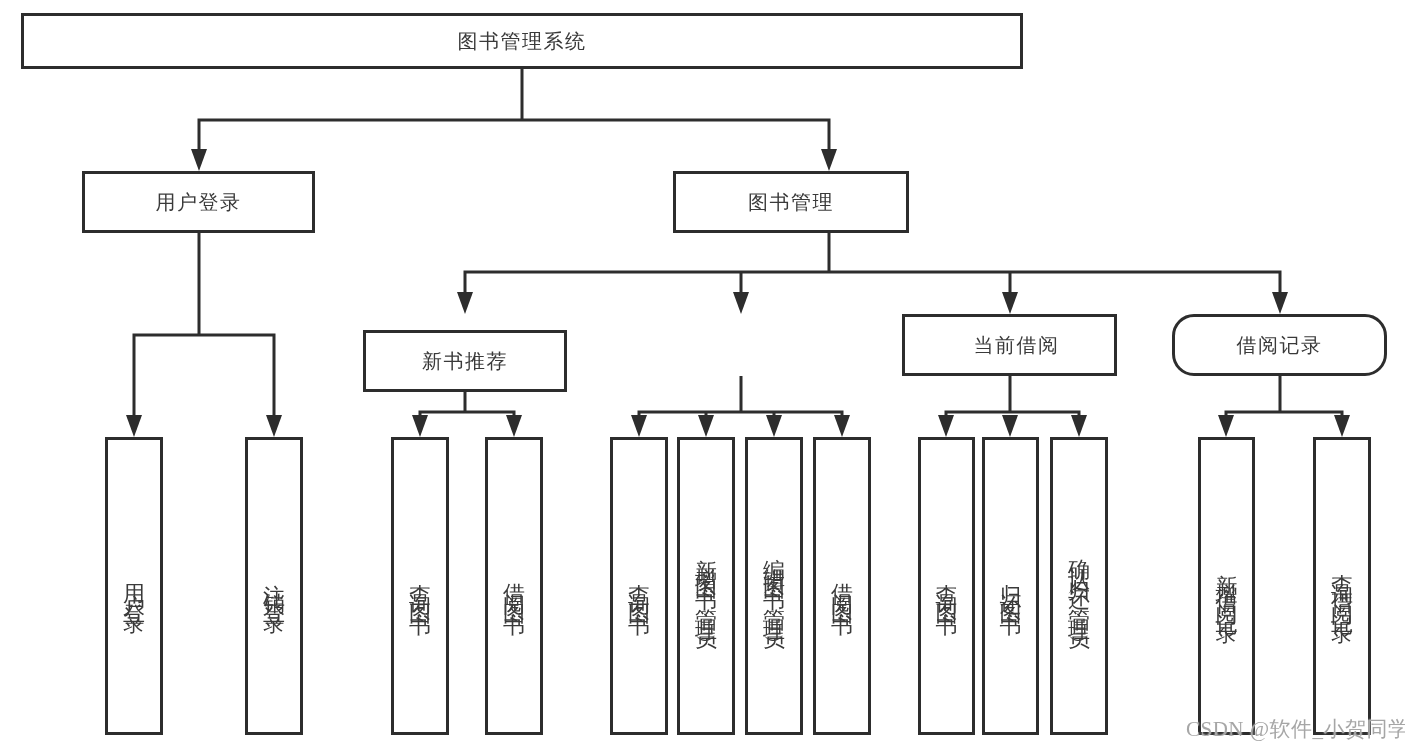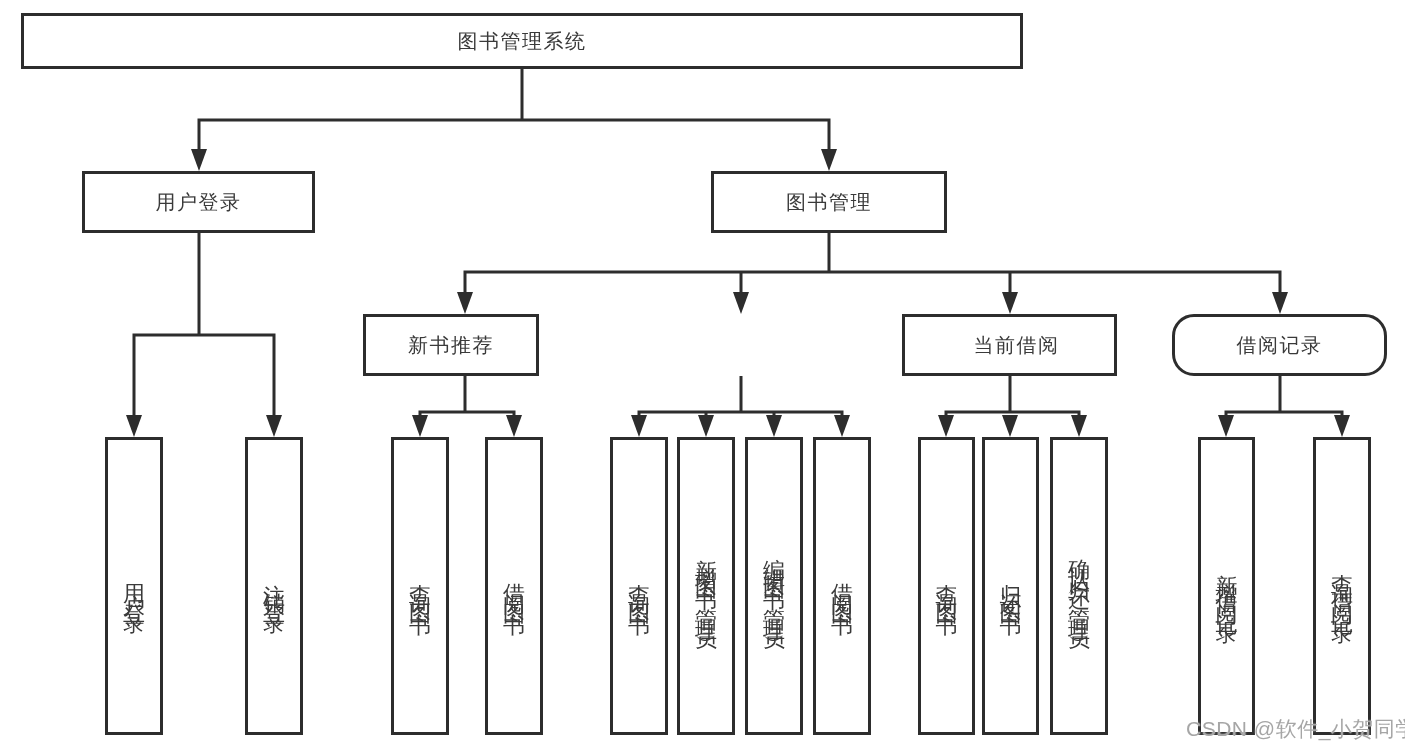--- a/index.html
+++ b/index.html
@@ -1,18 +1,18 @@
 <!DOCTYPE html>
 <html><head>
 <meta charset="utf-8">
 <style>
   html,body{margin:0;padding:0;background:#ffffff;}
   .canvas{
     position:relative;width:1405px;height:747px;background:#ffffff;
-    font-family:Liberation Sans, sans-serif;overflow:hidden;
+    font-family:Liberation Serif, serif;overflow:hidden;
   }
   .connectors{position:absolute;left:0;top:0;z-index:0;}
   .node{
     position:absolute;box-sizing:border-box;background:#ffffff;
     border:3px solid #2d2d2d;color:#3a3a3a;
     display:flex;align-items:center;justify-content:center;
     z-index:1;
   }
   .h-node{font-size:20px;letter-spacing:1.5px;font-weight:400;}
   .leaf{font-size:22px;}
@@ -71,25 +71,25 @@
     </g>
   </svg>
 
   <div class="node h-node" style="left:21px;top:13px;width:1002px;height:56px;">
     <span>图书管理系统</span>
   </div>
 
   <div class="node h-node" style="left:82px;top:171px;width:233px;height:62px;">
     <span>用户登录</span>
   </div>
-  <div class="node h-node" style="left:711px;top:171px;width:236px;height:62px;">
+  <div class="node h-node" style="left:673px;top:171px;width:236px;height:62px;">
     <span>图书管理</span>
   </div>
 
-  <div class="node h-node" style="left:363px;top:314px;width:176px;height:62px;">
+  <div class="node h-node" style="left:363px;top:330px;width:204px;height:62px;">
     <span>新书推荐</span>
   </div>
   <div class="node h-node" style="left:902px;top:314px;width:215px;height:62px;padding-left:14px;">
     <span>当前借阅</span>
   </div>
   <div class="node h-node" style="left:1172px;top:314px;width:215px;height:62px;border-radius:22px;">
     <span>借阅记录</span>
   </div>
 
   <div class="node leaf" style="left:105px;top:437px;width:58px;height:298px;">

